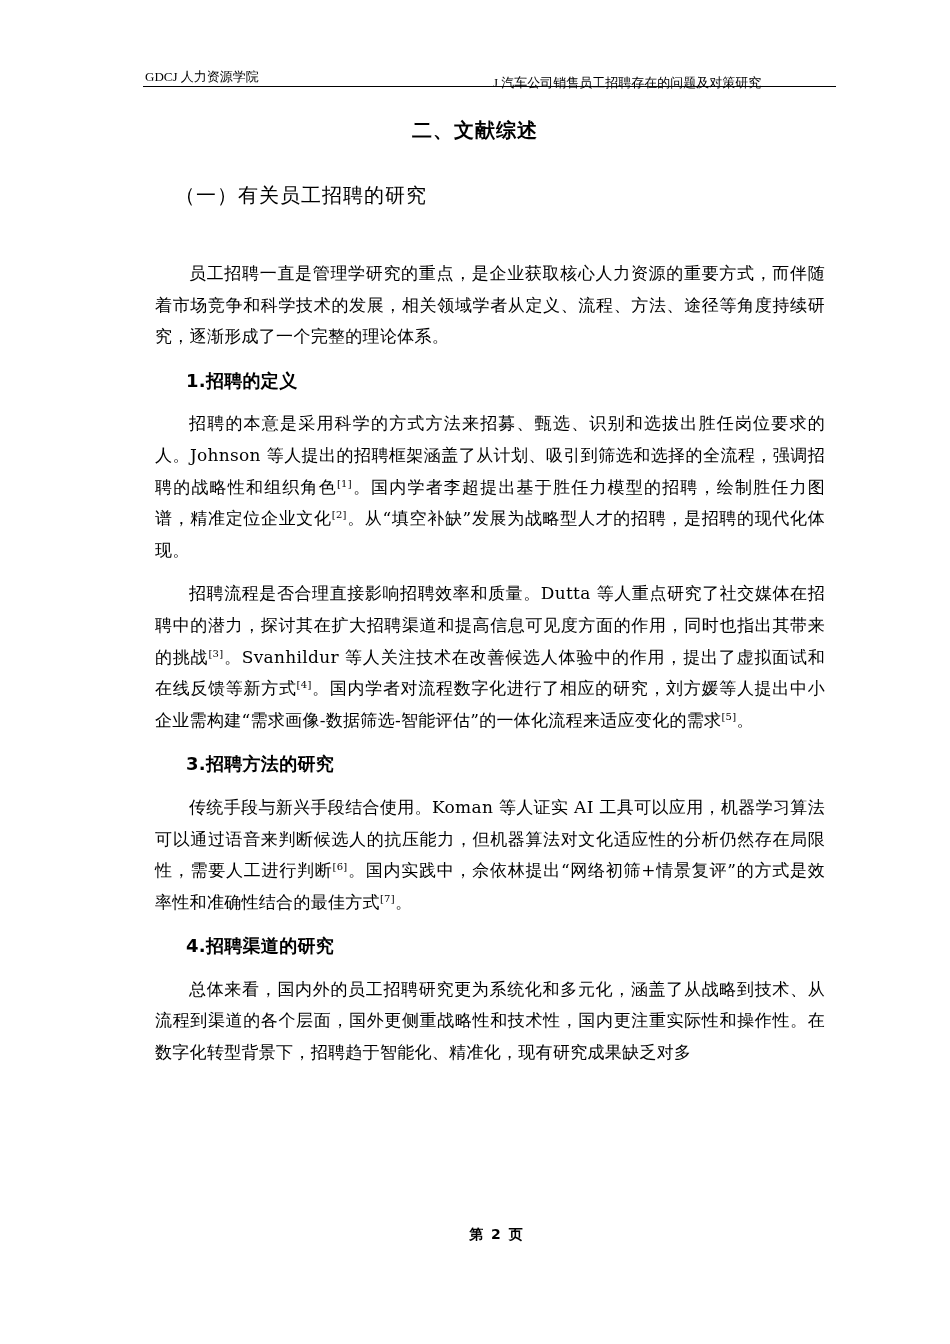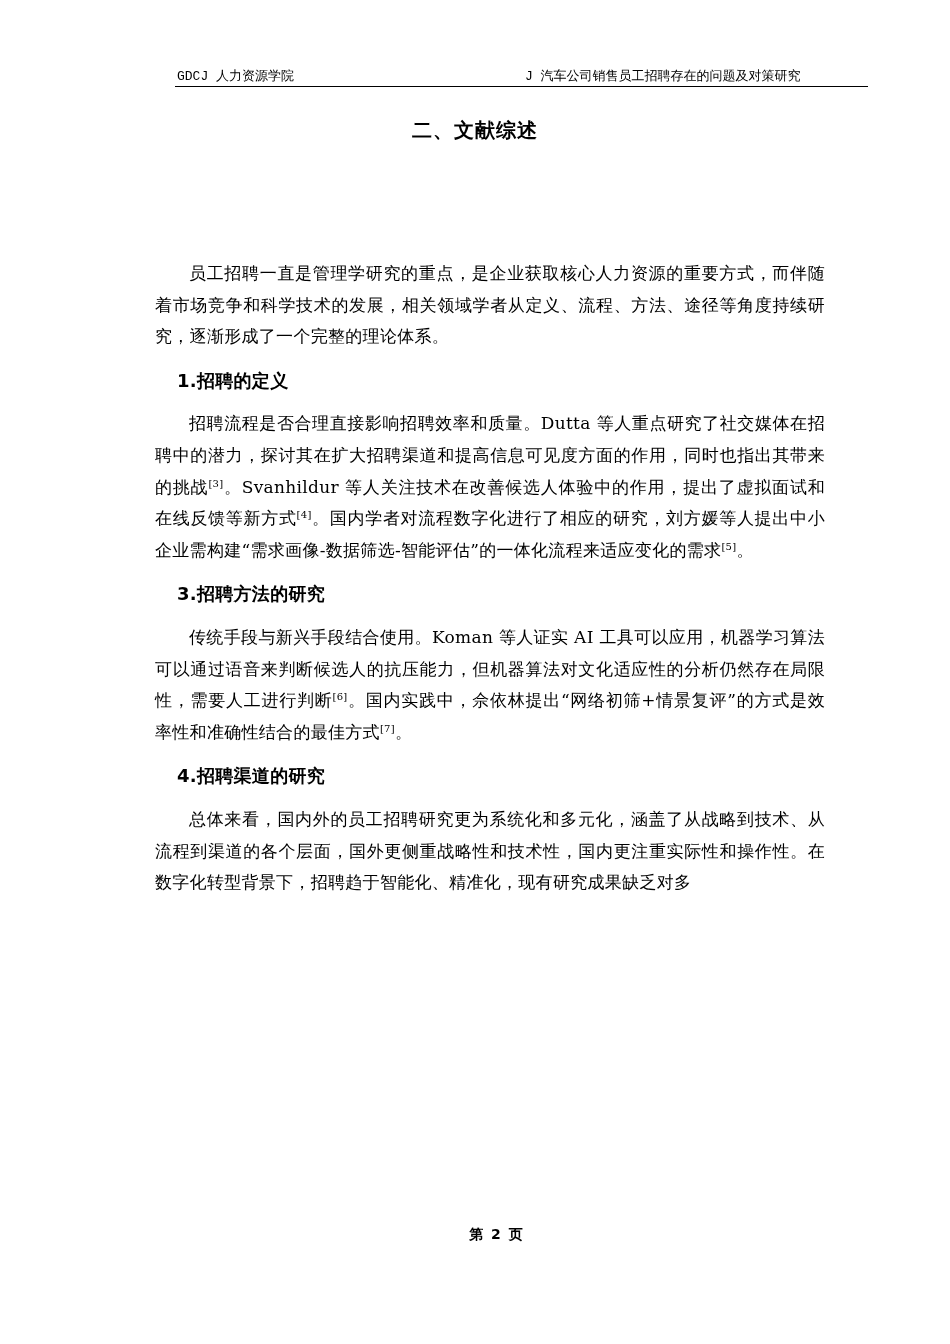--- a/index.html
+++ b/index.html
@@ -1,66 +1,68 @@
 <!DOCTYPE html>
 <html><head>
 <meta charset="utf-8">
 <style>
   html, body { margin: 0; padding: 0; background: #ffffff; }
   body { width: 950px; height: 1344px; position: relative; overflow: hidden; color: #000; }
   .page { position: absolute; left: 0; top: 0; width: 950px; height: 1344px; background: #fff; }
   .header {
     position: absolute; left: 143px; top: 68px; width: 693px; height: 18px;
     border-bottom: 1.5px solid #000;
-    font-family: Liberation Mono, monospace;
-    font-size: 13px; line-height: 16px; margin-left: 32px;
+    font-family: Liberation Serif, serif;
+    font-size: 13px; line-height: 16px;
   }
   .header .left { position: absolute; left: 2px; top: 1px; }
-  .header .right { position: absolute; left: 350px; top: 1px; }
+  .header .right { position: absolute; left: 350px; top: 7px; }
   .title {
     position: absolute; left: 0; top: 117px; width: 950px; text-align: center;
     font-family: "DejaVu Sans", sans-serif; font-weight: bold; font-size: 20px; letter-spacing: 1px;
   }
   .subtitle {
     position: absolute; left: 175px; top: 182px;
     font-family: "DejaVu Sans", sans-serif; font-size: 20px; letter-spacing: 1px;
   }
   .body-text {
     position: absolute; left: 143px; top: 246px; width: 694px;
     font-family: "DejaVu Serif", serif; font-size: 17px; line-height: 31.6px;
     text-align: justify; letter-spacing: 0.3px;
   }
   .para { margin: 12px; text-indent: 34px; }
   .sec-heading {
-    margin: 0; padding-left: 34px;
+    margin: 9px; padding-left: 34px;
     font-family: "DejaVu Sans", sans-serif; font-weight: bold; font-size: 18px;
   }
   sup { font-size: 10px; vertical-align: 6px; line-height: 0; }
   .footer {
     position: absolute; left: 0; top: 1226px; width: 950px; text-align: center;
     font-family: "DejaVu Sans", sans-serif; font-weight: bold; font-size: 14px; word-spacing: 3px; padding-left: 21px;
   }
 </style>
 </head>
 <body>
 
 <div class="page">
 
   <div class="header">
     <span class="left">GDCJ 人力资源学院</span>
     <span class="right">J 汽车公司销售员工招聘存在的问题及对策研究</span>
   </div>
 
   <div class="title">二、文献综述</div>
 
+  <div class="subtitle">（一）有关员工招聘的研究</div>
 
   <div class="body-text">
     <p class="para">员工招聘一直是管理学研究的重点，是企业获取核心人力资源的重要方式，而伴随着市场竞争和科学技术的发展，相关领域学者从定义、流程、方法、途径等角度持续研究，逐渐形成了一个完整的理论体系。</p>
 
     <p class="sec-heading">1.招聘的定义</p>
+    <p class="para"><span>招聘的本意是采用科学的方式方法来招募、甄选、识别和选拔出胜任岗位要求的人。Johnson 等人提出的招聘框架涵盖了从计划、吸引到筛选和选择的全流程，强调招聘的战略性和组织角色</span><sup>[1]</sup><span>。国内学者李超提出基于胜任力模型的招聘，绘制胜任力图谱，精准定位企业文化</span><sup>[2]</sup><span>。从“填空补缺”发展为战略型人才的招聘，是招聘的现代化体现。</span></p>
 
     <p class="para"><span>招聘流程是否合理直接影响招聘效率和质量。Dutta 等人重点研究了社交媒体在招聘中的潜力，探讨其在扩大招聘渠道和提高信息可见度方面的作用，同时也指出其带来的挑战</span><sup>[3]</sup><span>。Svanhildur 等人关注技术在改善候选人体验中的作用，提出了虚拟面试和在线反馈等新方式</span><sup>[4]</sup><span>。国内学者对流程数字化进行了相应的研究，刘方媛等人提出中小企业需构建“需求画像-数据筛选-智能评估”的一体化流程来适应变化的需求</span><sup>[5]</sup><span>。</span></p>
 
     <p class="sec-heading">3.招聘方法的研究</p>
     <p class="para"><span>传统手段与新兴手段结合使用。Koman 等人证实 AI 工具可以应用，机器学习算法可以通过语音来判断候选人的抗压能力，但机器算法对文化适应性的分析仍然存在局限性，需要人工进行判断</span><sup>[6]</sup><span>。国内实践中，佘依林提出“网络初筛+情景复评”的方式是效率性和准确性结合的最佳方式</span><sup>[7]</sup><span>。</span></p>
 
     <p class="sec-heading">4.招聘渠道的研究</p>
 
     <p class="para">总体来看，国内外的员工招聘研究更为系统化和多元化，涵盖了从战略到技术、从流程到渠道的各个层面，国外更侧重战略性和技术性，国内更注重实际性和操作性。在数字化转型背景下，招聘趋于智能化、精准化，现有研究成果缺乏对多</p>
   </div>

